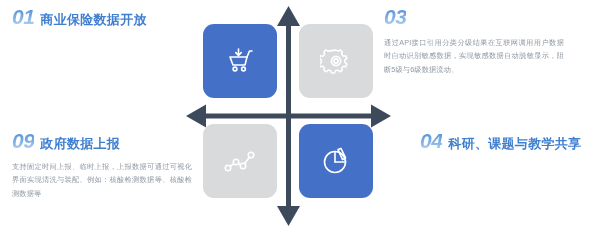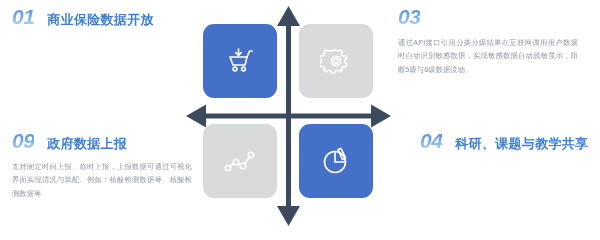--- a/index.html
+++ b/index.html
@@ -21,27 +21,27 @@
     background: #ffffff;
   }
 
   
   .block {
     position: absolute;
     width: 183px;
   }
   .block-tl { left: 12px;  top: 6px; }
   .block-bl { left: 12px;  top: 130px; }
-  .block-tr { left: 398px; top: 6px; }
+  .block-tr { left: 384px; top: 6px; }
   .block-br { left: 398px; top: 130px; margin-left: 22px; }
 
   .head {
     display: flex;
     align-items: baseline;
-    gap: 13px;
+    gap: 6px;
     white-space: nowrap;
   }
   .num {
     font-size: 21px;
     font-weight: bold;
     font-style: italic;
     letter-spacing: -0.5px;
     background: linear-gradient(180deg, #4a86d8 0%, #7fb0e6 55%, #bcd6f2 100%);
     -webkit-background-clip: text;
     background-clip: text;

